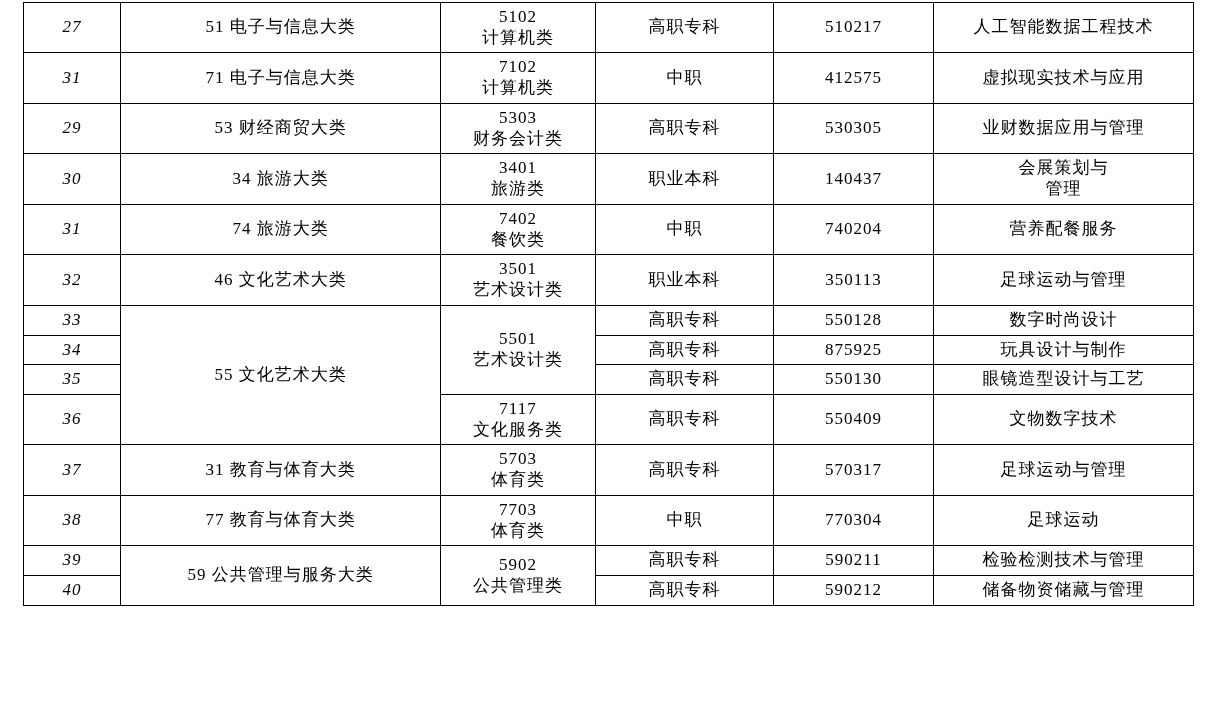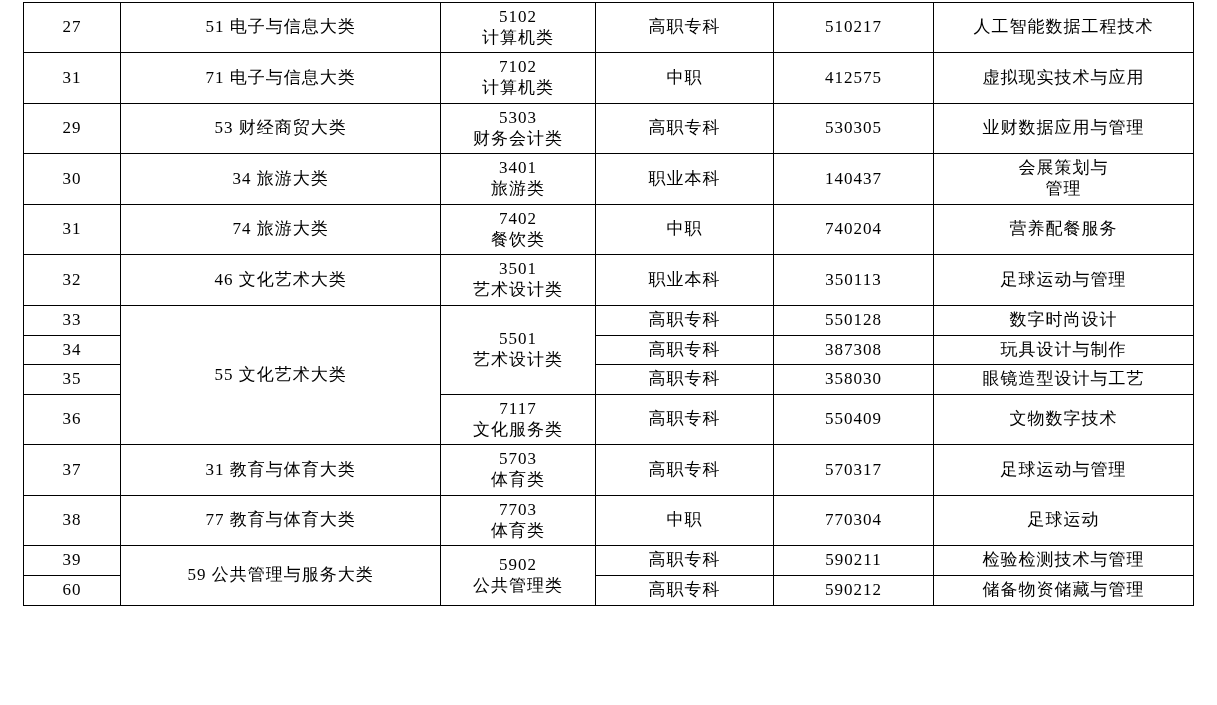--- a/index.html
+++ b/index.html
@@ -40,21 +40,21 @@
     word-break: break-all;
   }
   
   col.c-seq    { width: 97px; }
   col.c-cat    { width: 320px; }
   col.c-sub    { width: 155px; }
   col.c-level  { width: 178px; }
   col.c-code   { width: 160px; }
   col.c-name   { width: 260px; }
 
-  td.seq      { font-size: 17px; }
+  td.seq      { font-size: 17px; font-style: italic; }
   td.cat      { font-size: 17.5px; }
   td.sub      { font-size: 16.5px; line-height: 1.25; }
   td.level    { font-size: 17px; }
   td.code     { font-size: 17px; letter-spacing: 0.5px; }
   td.name     { font-size: 17px; line-height: 1.25; }
 </style>
 </head>
 <body>
 
 <div class="sheet">
@@ -136,28 +136,28 @@
         <td class="sub" rowspan="3">5501
 艺术设计类</td>
         <td class="level">高职专科</td>
         <td class="code">550128</td>
         <td class="name">数字时尚设计</td>
       </tr>
 
       <tr>
         <td class="seq">34</td>
         <td class="level">高职专科</td>
-        <td class="code">387308</td>
+        <td class="code">875925</td>
         <td class="name">玩具设计与制作</td>
       </tr>
 
       <tr>
         <td class="seq">35</td>
         <td class="level">高职专科</td>
-        <td class="code">358030</td>
+        <td class="code">550130</td>
         <td class="name">眼镜造型设计与工艺</td>
       </tr>
 
       <tr>
         <td class="seq">36</td>
         <td class="sub">7117
 文化服务类</td>
         <td class="level">高职专科</td>
         <td class="code">550409</td>
         <td class="name">文物数字技术</td>
@@ -187,20 +187,20 @@
         <td class="seq">39</td>
         <td class="cat" rowspan="2">59 公共管理与服务大类</td>
         <td class="sub" rowspan="2">5902
 公共管理类</td>
         <td class="level">高职专科</td>
         <td class="code">590211</td>
         <td class="name">检验检测技术与管理</td>
       </tr>
 
       <tr>
-        <td class="seq">60</td>
+        <td class="seq">40</td>
         <td class="level">高职专科</td>
         <td class="code">590212</td>
         <td class="name">储备物资储藏与管理</td>
       </tr>
     </tbody>
   </table>
 </div>
 
 </body></html>

